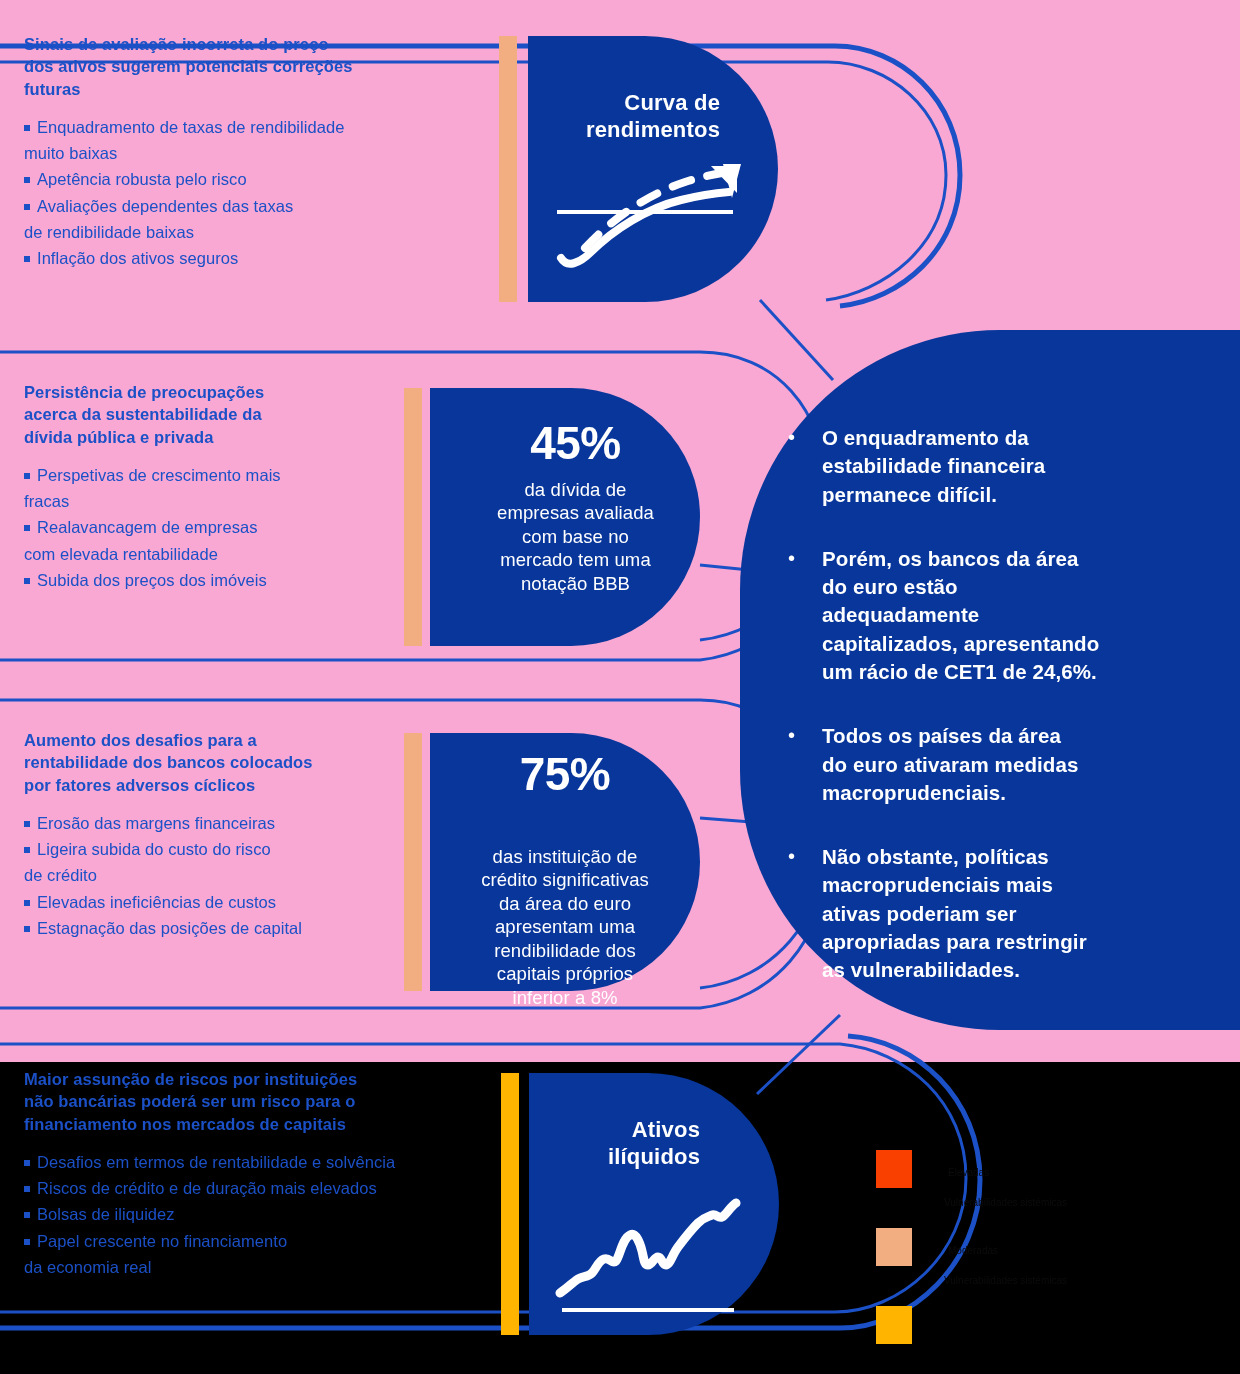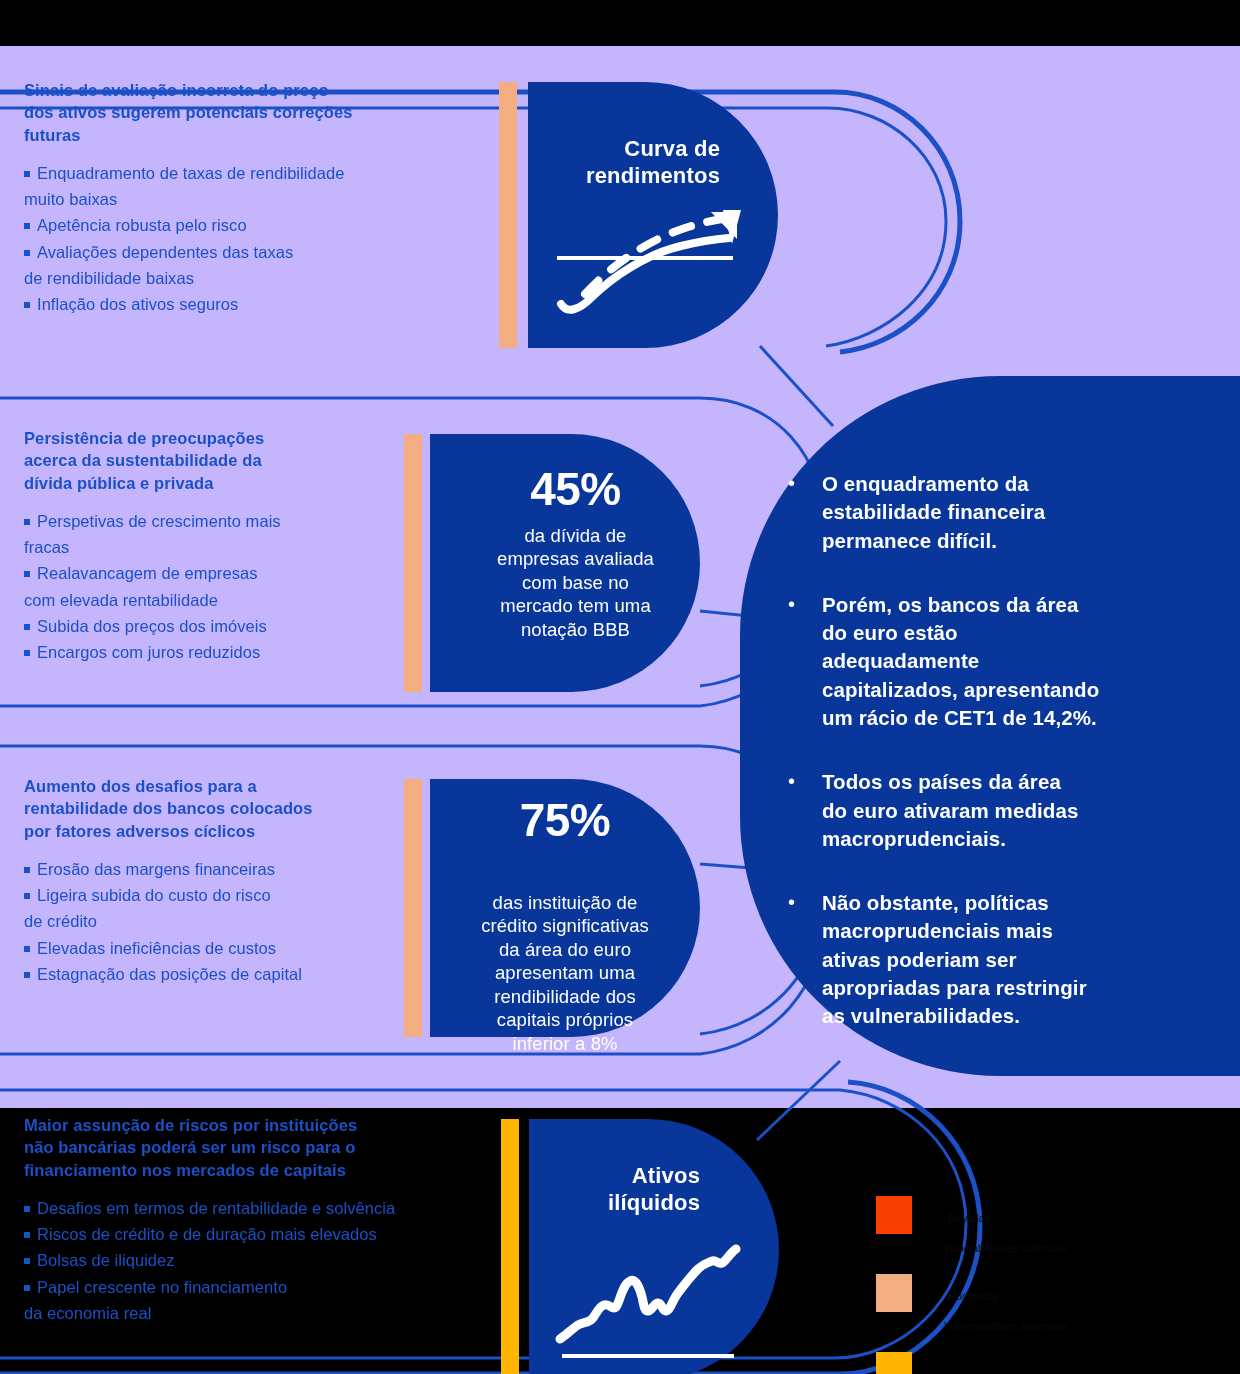--- a/index.html
+++ b/index.html
@@ -2,21 +2,21 @@
 <html><head>
 <meta charset="utf-8">
 <style>
   * { box-sizing: border-box; margin: 0; padding: 0; }
   html, body {
     width: 1240px; height: 1374px;
     background: #000;
     font-family: "Liberation Sans", sans-serif;
     overflow: hidden;
   }
-  #stage { position: relative; width: 1240px; height: 1062px; background: #c4b5fd; margin-top: 46px; }
+  #stage { position: relative; width: 1240px; height: 1062px; background: #f9a8d4; }
 
   
   #frame { position: absolute; inset: 0; width: 1240px; height: 1374px; }
 
   
   .risk-block { position: absolute; width: 480px; color: #1B4FC4; }
   .rb-title {
     font-size: 16.5px; font-weight: bold; line-height: 1.36;
     color: #1B50C6; letter-spacing: .1px; white-space: pre-line;
   }
@@ -135,21 +135,20 @@
   <div class="risk-block" style="left:24px; top:381px;">
     <div class="rb-title">Persistência de preocupações
 acerca da sustentabilidade da
 dívida pública e privada</div>
     <div class="rb-list">
       <div class="rb-item"><span class="bq"></span><span>Perspetivas de crescimento mais
 fracas</span></div>
       <div class="rb-item"><span class="bq"></span><span>Realavancagem de empresas
 com elevada rentabilidade</span></div>
       <div class="rb-item"><span class="bq"></span><span>Subida dos preços dos imóveis</span></div>
-      <div class="rb-item"><span class="bq"></span><span>Encargos com juros reduzidos</span></div>
     </div>
   </div>
   <div class="accent-bar" style="left:404px; top:388px; height:258px; background:#F2AE80;"></div>
   <div class="pod pod-r" style="left:430px; top:388px; width:270px; height:258px; padding-top:32px; justify-content:flex-start;padding-left:21px;">
     <div class="pod-big">45%</div>
     <div class="pod-sub">da dívida de
 empresas avaliada
 com base no
 mercado tem uma
 notação BBB</div>
@@ -212,21 +211,21 @@
         <span class="concl-text">O enquadramento da
 estabilidade financeira
 permanece difícil.</span>
       </div>
       <div class="concl">
         <span class="concl-bullet">•</span>
         <span class="concl-text">Porém, os bancos da área
 do euro estão
 adequadamente
 capitalizados, apresentando
-um rácio de CET1 de 14,2%.</span>
+um rácio de CET1 de 24,6%.</span>
       </div>
       <div class="concl">
         <span class="concl-bullet">•</span>
         <span class="concl-text">Todos os países da área
 do euro ativaram medidas
 macroprudenciais.</span>
       </div>
       <div class="concl">
         <span class="concl-bullet">•</span>
         <span class="concl-text">Não obstante, políticas

